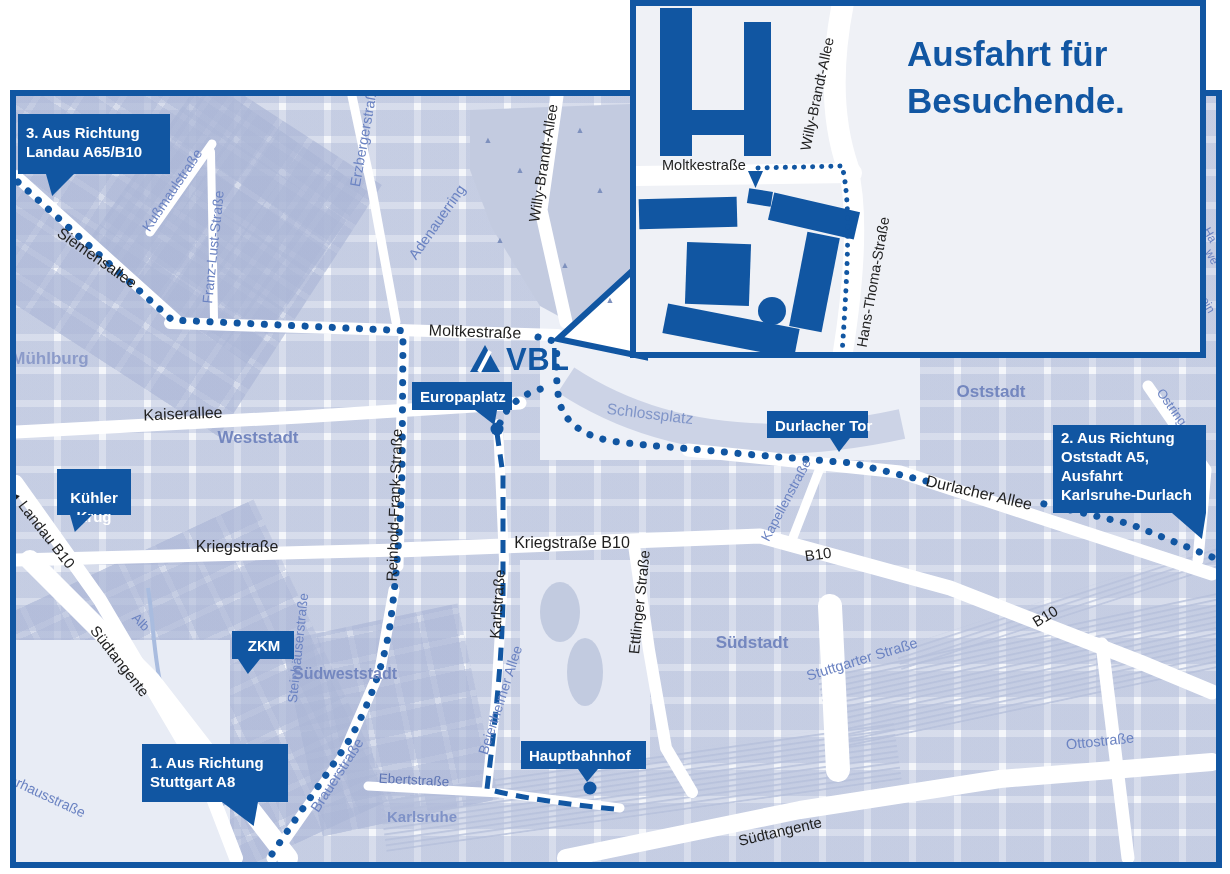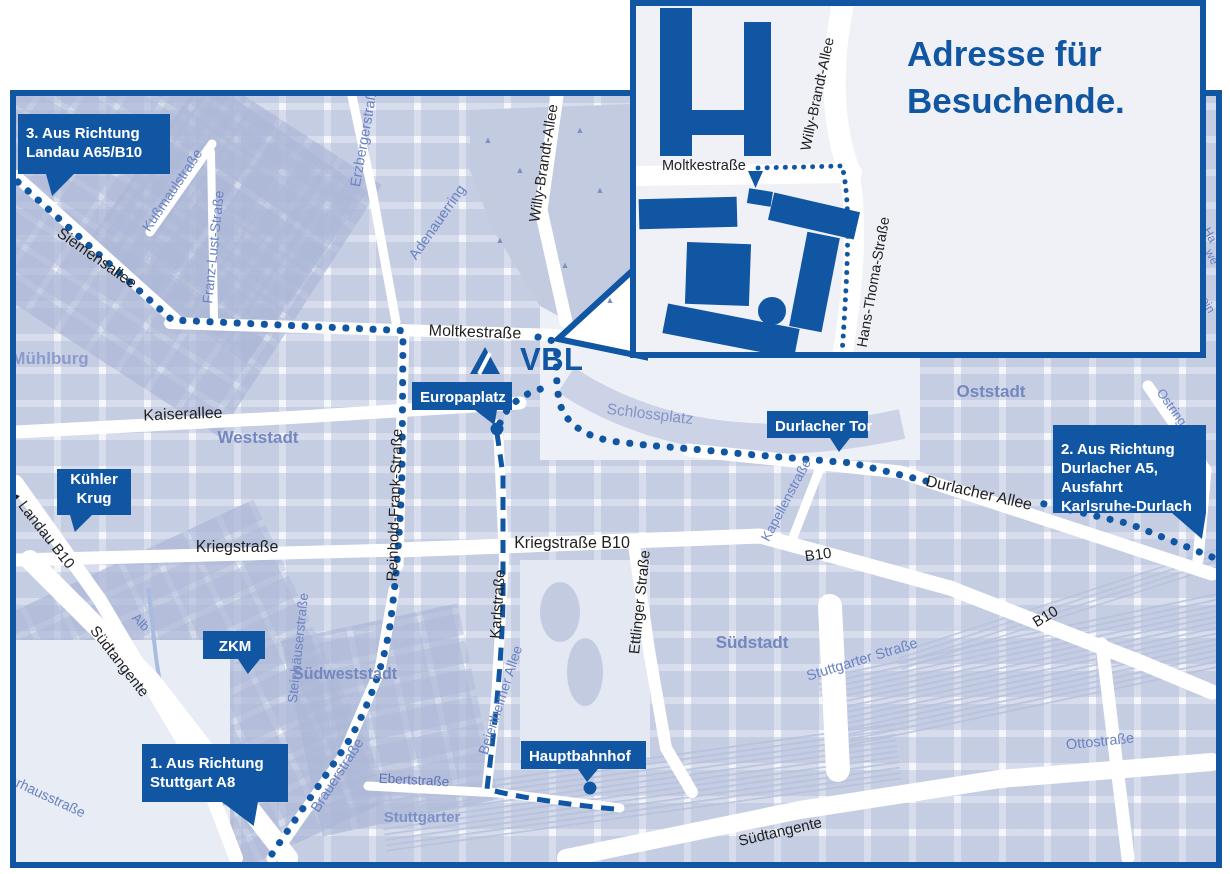--- a/index.html
+++ b/index.html
@@ -32,21 +32,21 @@
   .frag{position:absolute;white-space:nowrap;font-size:12px;color:var(--minor);
       transform:translate(-50%,-50%)}
   .tree{position:absolute;font-size:9px;color:#7d90bd;transform:translate(-50%,-50%)}
   .marker{position:absolute;background:var(--blue);color:#fff;font-weight:bold;
       font-size:15px;line-height:19px;padding:5px 6px 4px 8px;white-space:nowrap}
   .marker.center{text-align:center}
   .tail{position:absolute;background:var(--blue)}
   .tail-dl{clip-path:polygon(0 0,100% 0,22% 100%)}
   .tail-d{clip-path:polygon(0 0,100% 0,45% 100%)}
   .tail-dr{clip-path:polygon(0 0,100% 0,88% 100%)}
-  .logo{position:absolute;display:flex;align-items:center;gap:18px}
+  .logo{position:absolute;display:flex;align-items:flex-start;gap:4px}
   .logo .vbl-text{color:var(--blue);font-weight:bold;font-size:31px;letter-spacing:.5px}
   .inset{position:absolute;left:630px;top:0;width:576px;height:358px;
       border:6px solid var(--blue);background:#eff1f6;overflow:hidden}
   .inset-title{position:absolute;left:271px;top:24px;color:var(--blue);
       font-weight:bold;font-size:35px;line-height:47px;white-space:nowrap}
   .inset-address{position:absolute;left:271px;top:136px;color:#3c3c3c;
       font-size:26px;line-height:33px;white-space:nowrap}
   .isl{position:absolute;white-space:nowrap;font-size:14.5px;color:#222}
   .rot{transform:translate(-50%,-50%)}
   .arrow-w{display:inline-block;transform:rotate(-95deg);font-size:12px}
@@ -160,47 +160,47 @@
   <span class="sl blue" style="left:1174px;top:404px;font-size:13px;transform:translate(-50%,-50%) rotate(55deg)">Ostring</span>
   <span class="sl blue" style="left:846px;top:563px;font-size:14.5px;transform:translate(-50%,-50%) rotate(-17deg)">Stuttgarter Straße</span>
   <span class="sl blue" style="left:1084px;top:645px;font-size:14.5px;transform:translate(-50%,-50%) rotate(-6deg)">Ottostraße</span>
   <span class="sl" style="left:634px;top:318px;font-size:15.5px;color:#8095c8;transform:translate(-50%,-50%) rotate(7deg)">Schlossplatz</span>
 
   <span class="dl" style="left:34px;top:263px;color:#8c9bc9">Mühlburg</span>
   <span class="dl" style="left:242px;top:342px">Weststadt</span>
   <span class="dl" style="left:329px;top:578px;font-size:16px">Südweststadt</span>
   <span class="dl" style="left:736px;top:547px">Südstadt</span>
   <span class="dl" style="left:975px;top:296px">Oststadt</span>
-  <span class="dl" style="left:406px;top:720px;font-size:15px;color:#7f92c7">Stuttgarter</span>
+  <span class="dl" style="left:406px;top:720px;font-size:15px;color:#7f92c7">Karlsruhe</span>
 
   <span class="frag" style="left:1194px;top:139px;transform:translate(-50%,-50%) rotate(60deg)">Ha</span>
   <span class="frag" style="left:1196px;top:161px;transform:translate(-50%,-50%) rotate(60deg)">we</span>
   <span class="frag" style="left:1192px;top:209px;transform:translate(-50%,-50%) rotate(60deg)">ein</span>
 
   <span class="tree" style="left:472px;top:44px">▲</span>
   <span class="tree" style="left:504px;top:74px">▲</span>
   <span class="tree" style="left:564px;top:34px">▲</span>
   <span class="tree" style="left:484px;top:144px">▲</span>
   <span class="tree" style="left:549px;top:169px">▲</span>
   <span class="tree" style="left:594px;top:204px">▲</span>
   <span class="tree" style="left:584px;top:94px">▲</span>
 
   <div class="marker" style="left:2px;top:18px;width:152px;height:60px;padding-top:9px">
     <span>3. Aus Richtung</span><br>
     <span>Landau A65/B10</span>
   </div>
   <div class="tail tail-dl" style="left:30px;top:78px;width:28px;height:22px"></div>
 
-  <div class="marker center" style="left:41px;top:373px;width:74px;height:46px;padding:0 4px">
+  <div class="marker center" style="left:41px;top:373px;width:74px;height:46px;padding:19px 4px">
     <span>Kühler</span><br>
     <span>Krug</span>
   </div>
   <div class="tail tail-dl" style="left:54px;top:419px;width:22px;height:17px"></div>
 
-  <div class="marker center" style="left:187px;top:535px;width:62px;height:28px">
+  <div class="marker center" style="left:216px;top:535px;width:62px;height:28px">
     <span>ZKM</span>
   </div>
   <div class="tail tail-d" style="left:222px;top:563px;width:22px;height:15px"></div>
 
   <div class="marker" style="left:396px;top:286px;width:100px;height:28px">
     <span>Europaplatz</span>
   </div>
   <div class="tail tail-dr" style="left:459px;top:314px;width:22px;height:15px"></div>
 
   <div class="marker" style="left:751px;top:315px;width:101px;height:27px">
@@ -212,23 +212,23 @@
     <span>Hauptbahnhof</span>
   </div>
   <div class="tail tail-d" style="left:562px;top:673px;width:20px;height:13px"></div>
 
   <div class="marker" style="left:126px;top:648px;width:146px;height:58px;padding-top:9px">
     <span>1. Aus Richtung</span><br>
     <span>Stuttgart A8</span>
   </div>
   <div class="tail tail-dr" style="left:206px;top:706px;width:36px;height:24px"></div>
 
-  <div class="marker" style="left:1037px;top:329px;width:153px;height:88px;padding-top:14px">
+  <div class="marker" style="left:1037px;top:329px;width:153px;height:88px;padding-top:3px">
     <span>2. Aus Richtung</span><br>
-    <span>Durlacher A5,</span><br>
+    <span>Oststadt A5,</span><br>
     <span>Ausfahrt</span><br>
     <span>Karlsruhe-Durlach</span>
   </div>
   <div class="tail tail-dr" style="left:1156px;top:417px;width:34px;height:26px"></div>
 
   <div class="logo" style="left:452px;top:246px">
     <svg width="34" height="32" viewBox="0 0 34 32">
       <polygon points="2,30 17,3 32,30" fill="var(--blue)"></polygon>
       <line x1="11" y1="30" x2="22" y2="9" stroke="#fff" stroke-width="4"></line>
     </svg>
@@ -258,19 +258,19 @@
       <rect x="28" y="310" width="134" height="30" transform="rotate(11 95 325)"></rect>
     </g>
 
     <path d="M 122 162 L 206 160 C 215 195 212 260 206 348" stroke="var(--blue)" fill="none" stroke-width="5" stroke-linecap="round" stroke-dasharray="0.1 9"></path>
     <polygon points="112,165 127,165 119.5,182" fill="var(--blue)"></polygon>
   </svg>
   <span class="isl" style="left:26px;top:151px">Moltkestraße</span>
   <span class="isl rot" style="left:181px;top:88px;transform:translate(-50%,-50%) rotate(-78deg)">Willy-Brandt-Allee</span>
   <span class="isl rot" style="left:237px;top:276px;transform:translate(-50%,-50%) rotate(-80deg)">Hans-Thoma-Straße</span>
   <div class="inset-title">
-    <span>Adresse für</span><br>
+    <span>Ausfahrt für</span><br>
     <span>Besuchende.</span>
   </div>
   <div class="inset-address">
     <br>
   </div>
 </div>
 
 </body></html>

